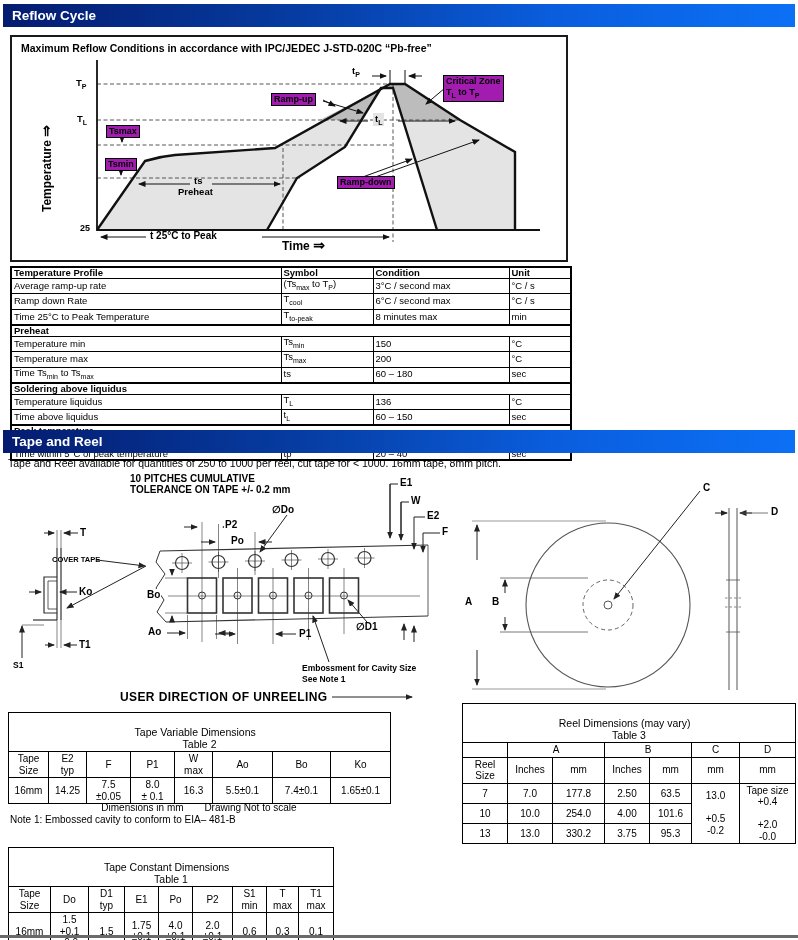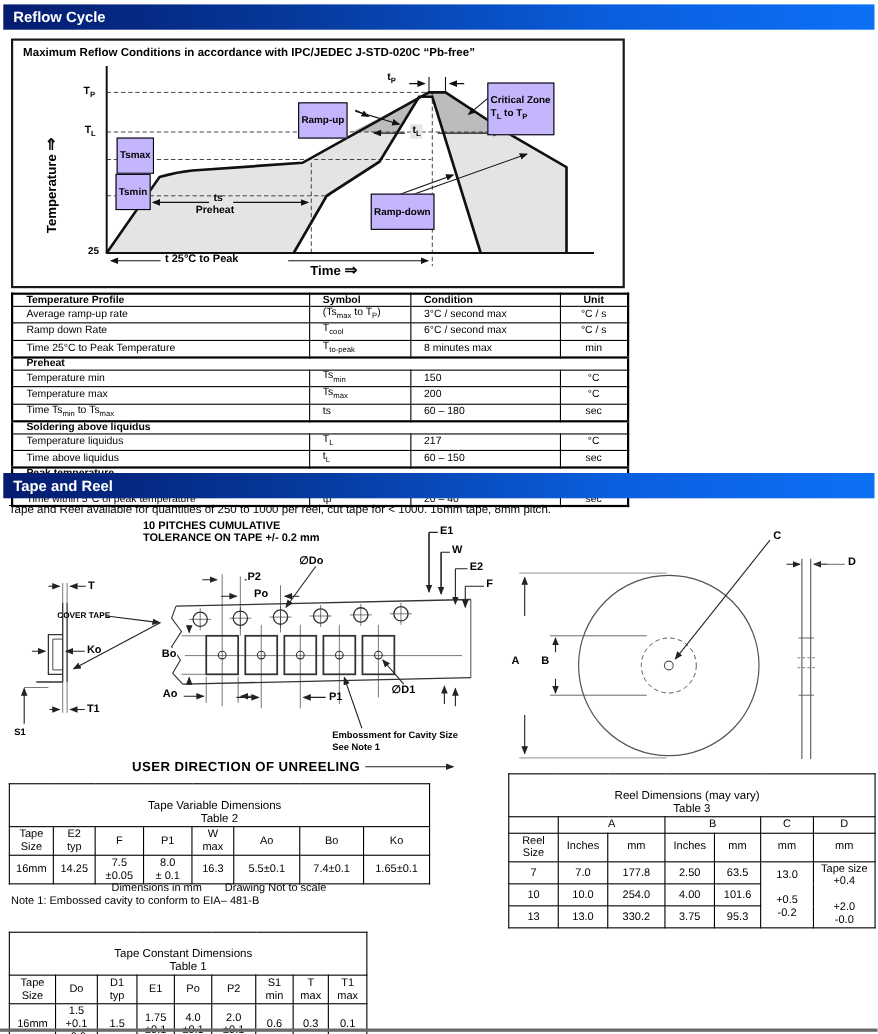--- a/index.html
+++ b/index.html
@@ -8,33 +8,33 @@
   .abs{position:absolute;}
   .banner{position:absolute;left:3px;width:792px;height:23px;
           background:linear-gradient(90deg,#041c70 0%,#063a9e 35%,#0a5ede 70%,#0c70f5 100%);
           color:#fff;font-size:13.5px;font-weight:bold;line-height:23px;padding-left:9px;box-sizing:border-box;}
   .reflow-box{position:absolute;left:10px;top:35px;width:558px;height:227px;border:2px solid #1a1a1a;box-sizing:border-box;}
   .box-title{position:absolute;left:21px;top:42px;font-size:10.5px;font-weight:bold;}
   .side-note{position:absolute;left:578px;top:54px;width:214px;font-size:11px;line-height:1.35;white-space:pre-line;}
   sub{font-size:7px;}
   
   .clab{position:absolute;font-size:9.5px;font-weight:bold;}
-  .cbox{position:absolute;border:1px solid #000;background:#c4b5fd;font-size:9px;font-weight:bold;
-        padding:10px 2px;line-height:11px;white-space:nowrap;}
+  .cbox{position:absolute;border:1px solid #000;background:#a21caf;font-size:9px;font-weight:bold;
+        padding:0 2px;line-height:11px;white-space:nowrap;}
   .ylab{position:absolute;left:38px;top:212px;transform:rotate(-90deg);transform-origin:0 0;
         width:160px;font-size:12px;font-weight:bold;}
   .xlab{position:absolute;left:282px;top:237px;font-size:12px;font-weight:bold;}
   .arrow-glyph{font-size:14px;font-weight:bold;}
   
   .ttable{position:absolute;left:10px;top:266px;width:560px;border-collapse:collapse;
           font-size:9.5px;table-layout:fixed;}
-  .ttable td,.ttable th{border:1px solid #000;padding:0 12px;line-height:10.3px;height:10.3px;
+  .ttable td,.ttable th{border:1px solid #000;padding:0 2px;line-height:10.3px;height:10.3px;
           overflow:hidden;white-space:nowrap;text-align:left;font-weight:normal;}
   .ttable th{font-weight:bold;}
-  .ttable .u{text-align:center;}
+  .ttable .u{}
   .ttable tr.section td{font-weight:bold;border-top:2px solid #000;}
   .ttable{border:2px solid #000;}
   
   .intro{position:absolute;left:8px;top:457px;font-size:10.5px;}
   .dlab{position:absolute;font-size:10px;font-weight:bold;white-space:nowrap;}
   .dlab.sm{font-size:7.5px;}
   .dlab.md{font-size:8.5px;}
   .dlab.wbg{background:#fff;padding:0 1px;}
   .dlab.big{font-size:12px;letter-spacing:.4px;}
   
@@ -185,21 +185,21 @@
           <td>ts</td>
           <td>60 – 180</td>
           <td class="u">sec</td>
         </tr>
         <tr class="section">
           <td colspan="4">Soldering above liquidus</td>
         </tr>
         <tr>
           <td>Temperature liquidus</td>
           <td>T<sub>L</sub></td>
-          <td>217</td>
+          <td>136</td>
           <td class="u">°C</td>
         </tr>
         <tr>
           <td>Time above liquidus</td>
           <td>t<sub>L</sub></td>
           <td>60 – 150</td>
           <td class="u">sec</td>
         </tr>
         <tr class="section">
           <td colspan="4">Peak temperature</td>

